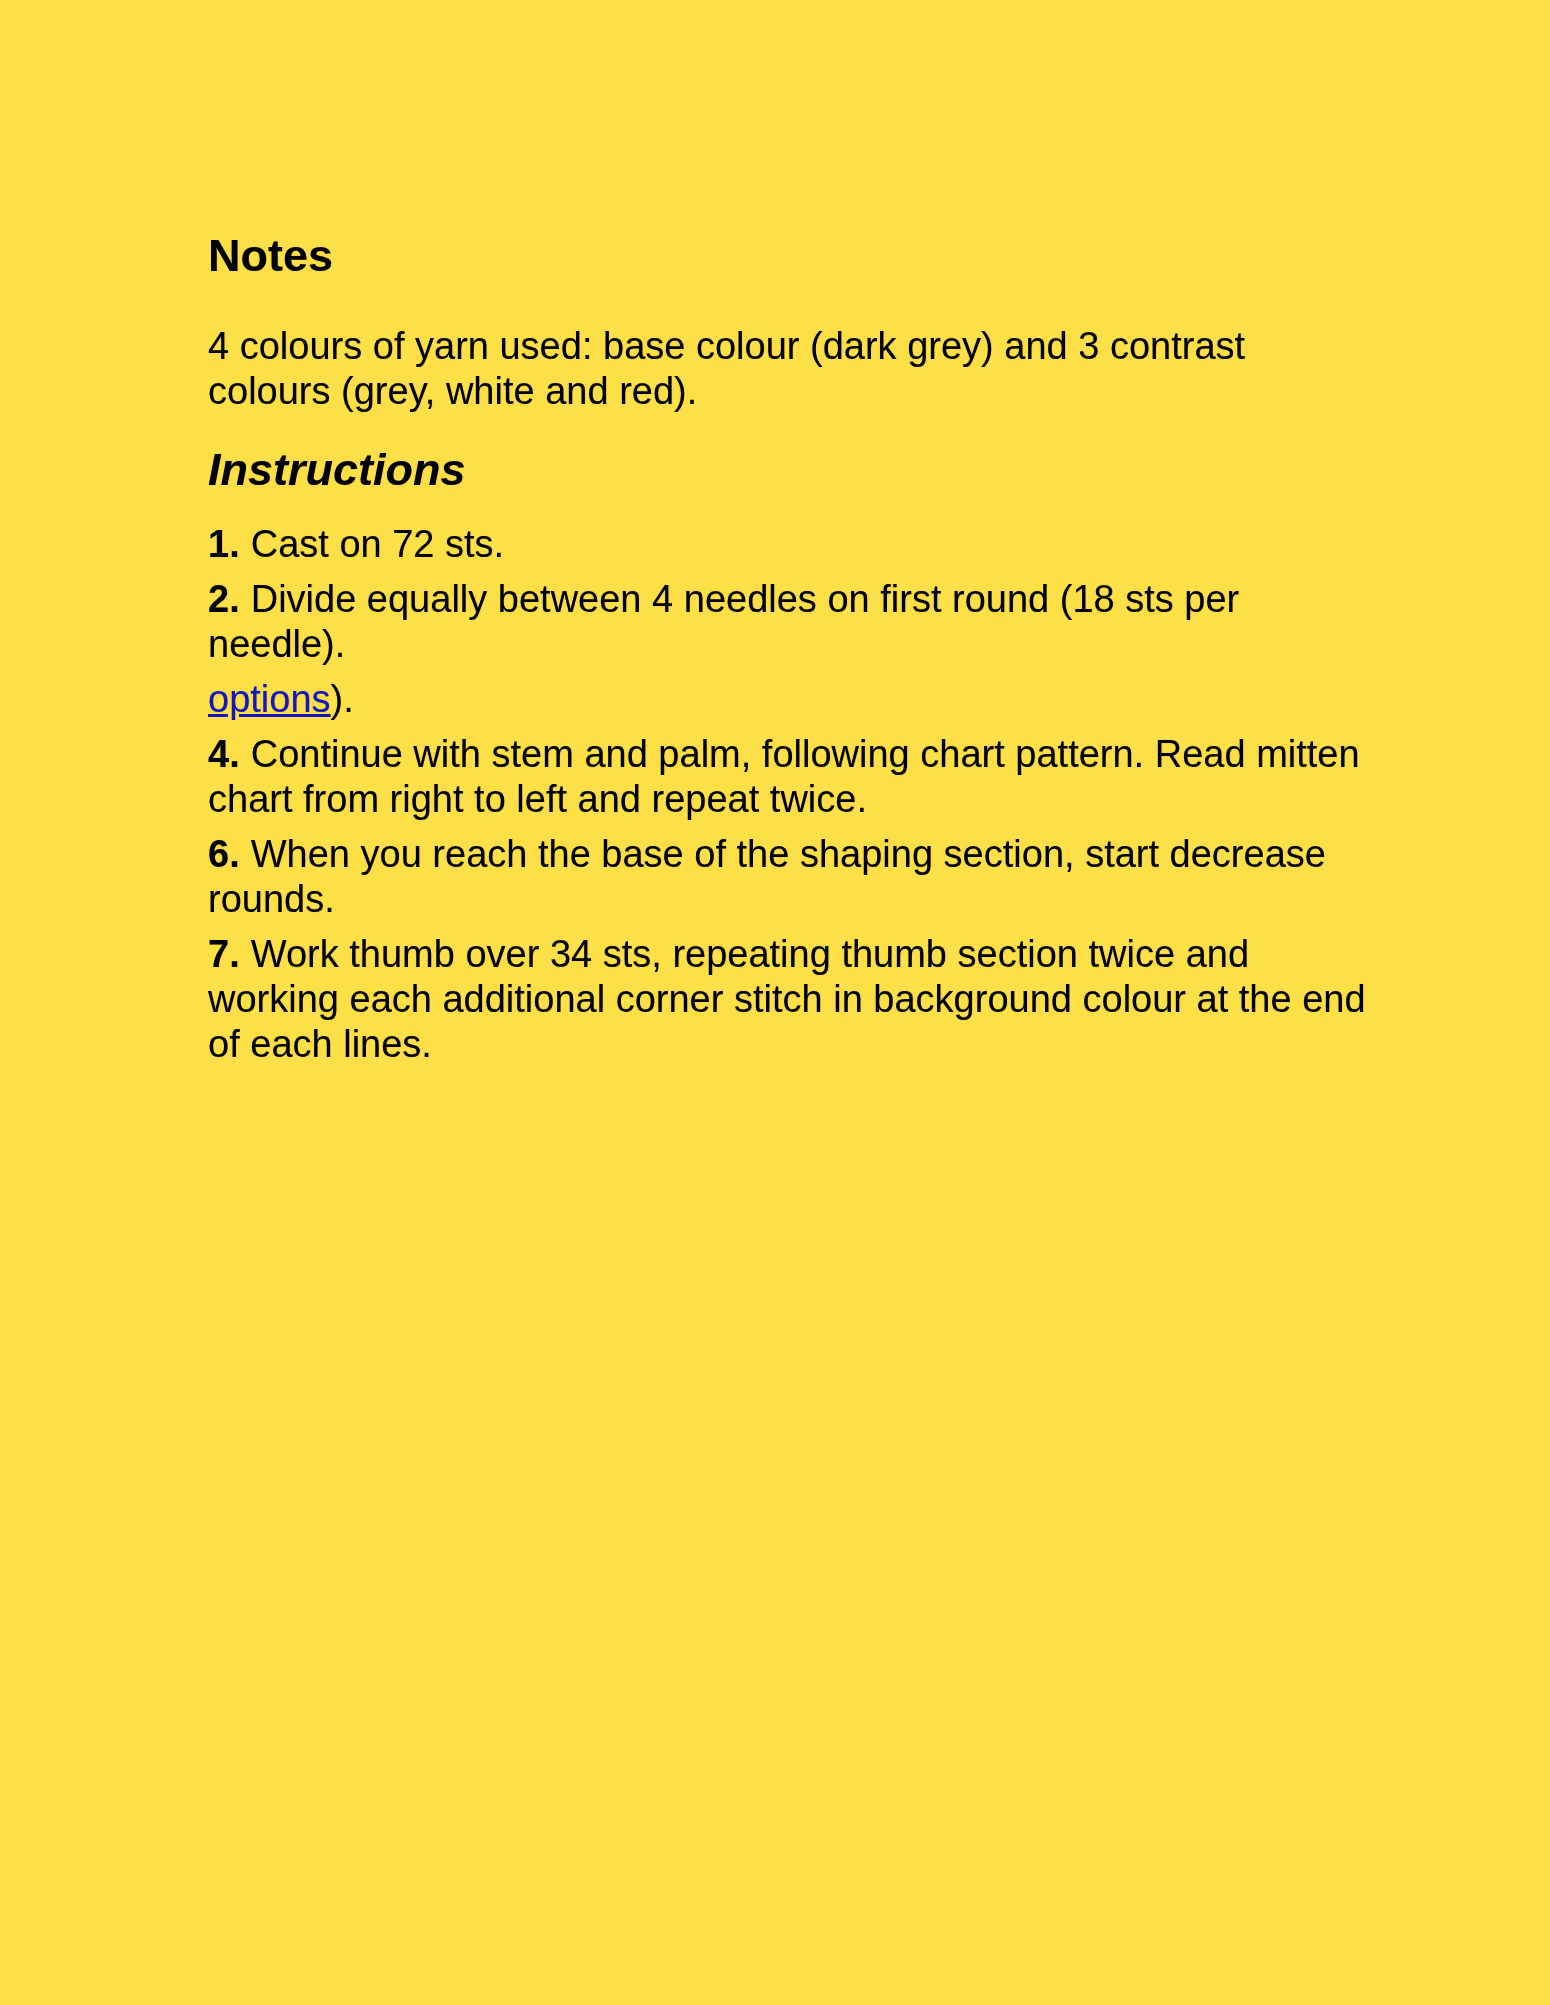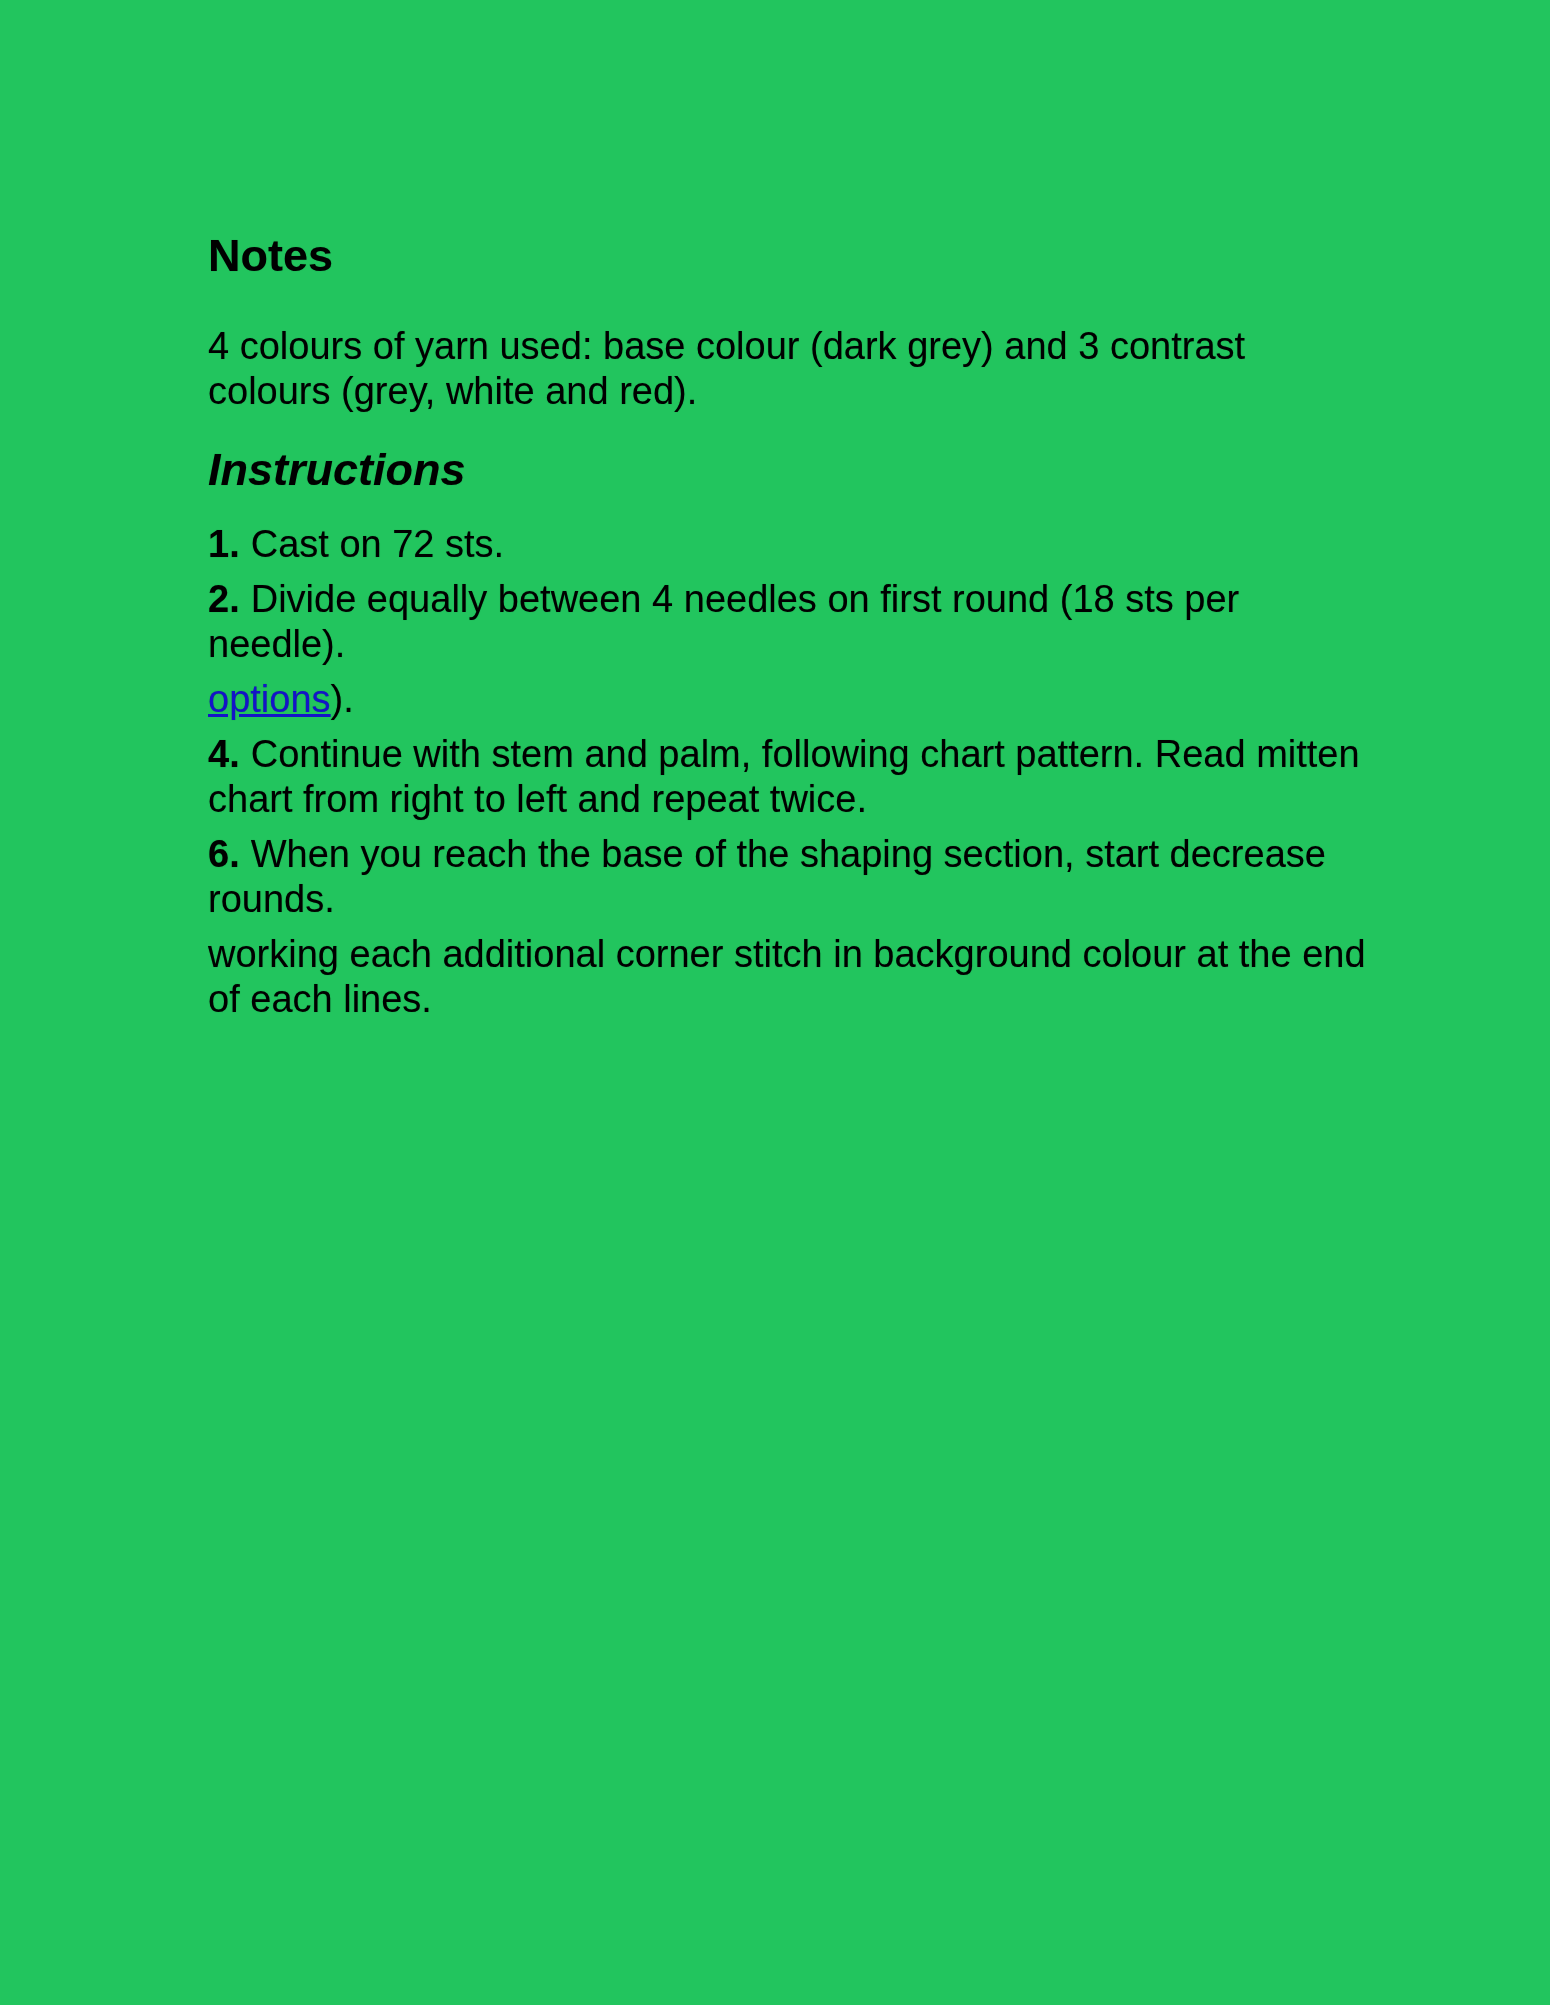--- a/index.html
+++ b/index.html
@@ -4,21 +4,21 @@
 <style>
   html, body {
     margin: 0;
     padding: 0;
     background: #ffffff;
   }
   .page {
     position: relative;
     width: 1550px;
     height: 2005px;
-    background: #22c55e;
+    background: #fde047;
     overflow: hidden;
     font-family: "Liberation Sans", sans-serif;
     color: #000000;
   }
   .content {
     position: absolute;
     left: 208px;
     top: 228px;
     width: 1180px;
     text-shadow: 0 0 1px rgba(0,0,0,0.30);
@@ -87,18 +87,19 @@
 
     <div class="para">
     </div>
 
     <div class="para">
       <span class="line"><span class="step-num">6.</span><span>When you reach the base of the shaping section, start decrease</span></span>
       <span class="line">rounds.</span>
     </div>
 
     <div class="para">
+      <span class="line"><span class="step-num">7.</span><span>Work thumb over 34 sts, repeating thumb section twice and</span></span>
       <span class="line">working each additional corner stitch in background colour at the end</span>
       <span class="line">of each lines.</span>
     </div>
 
   </div>
 </div>
 
 </body></html>

